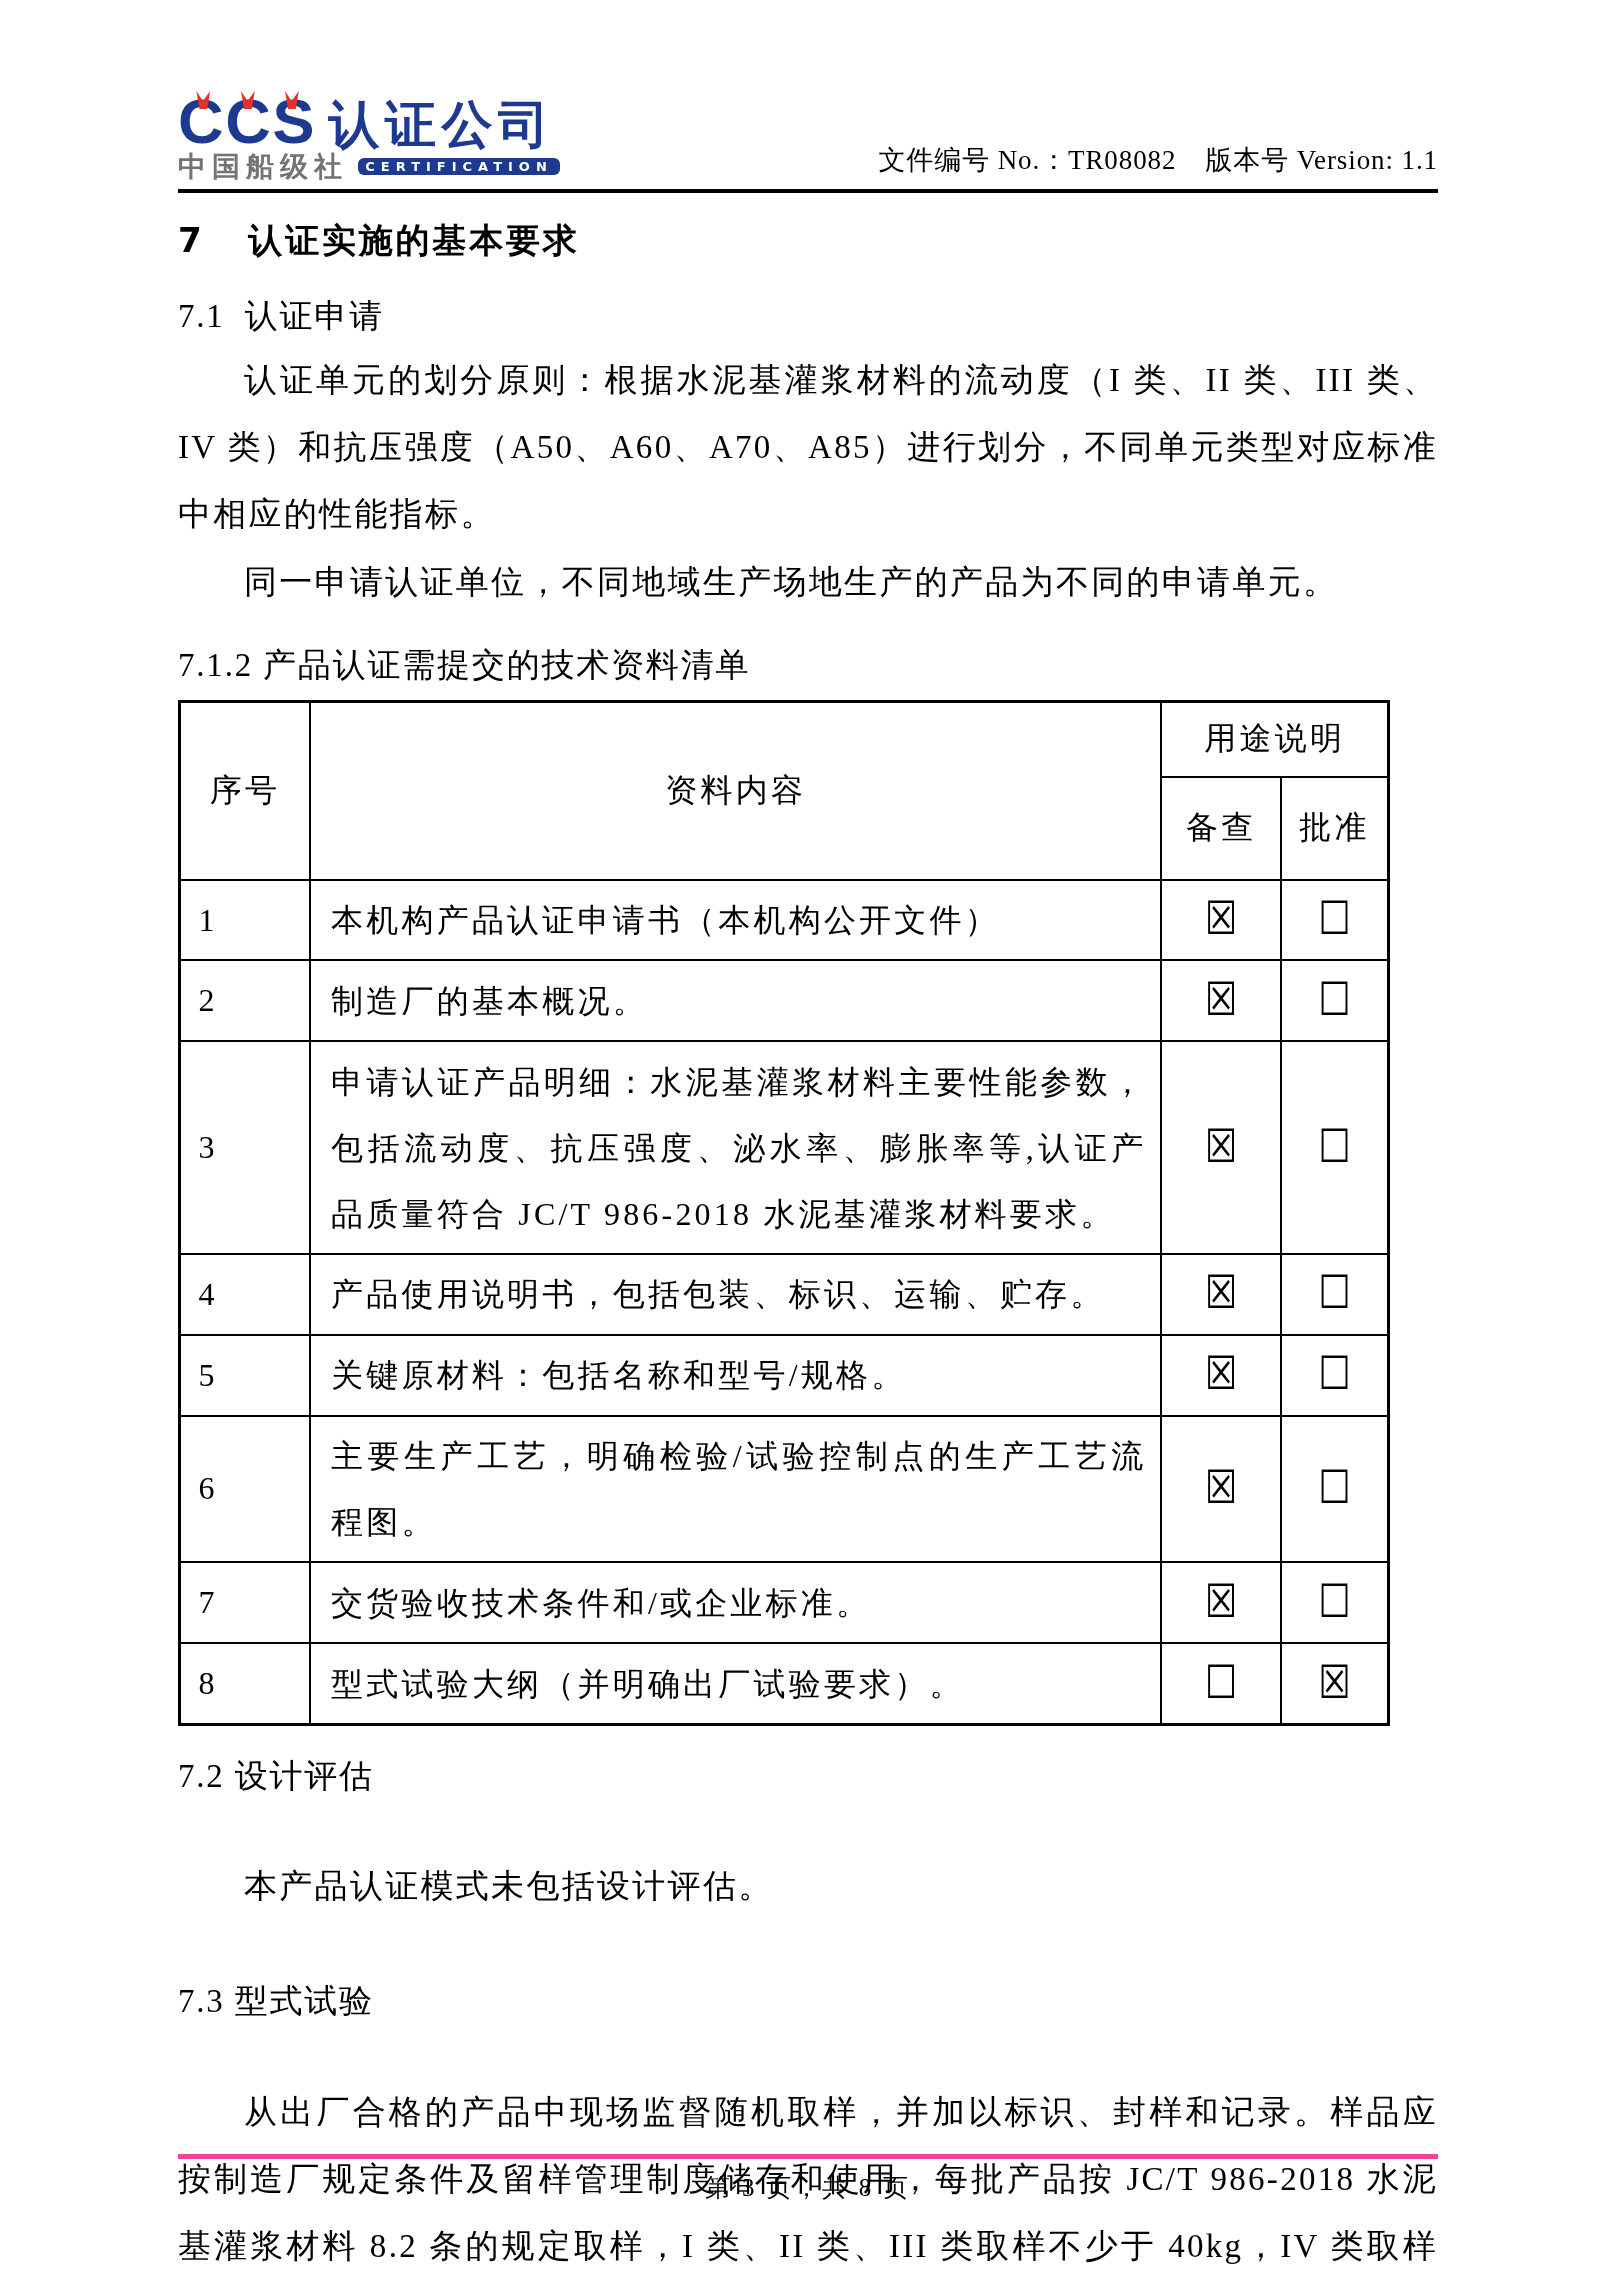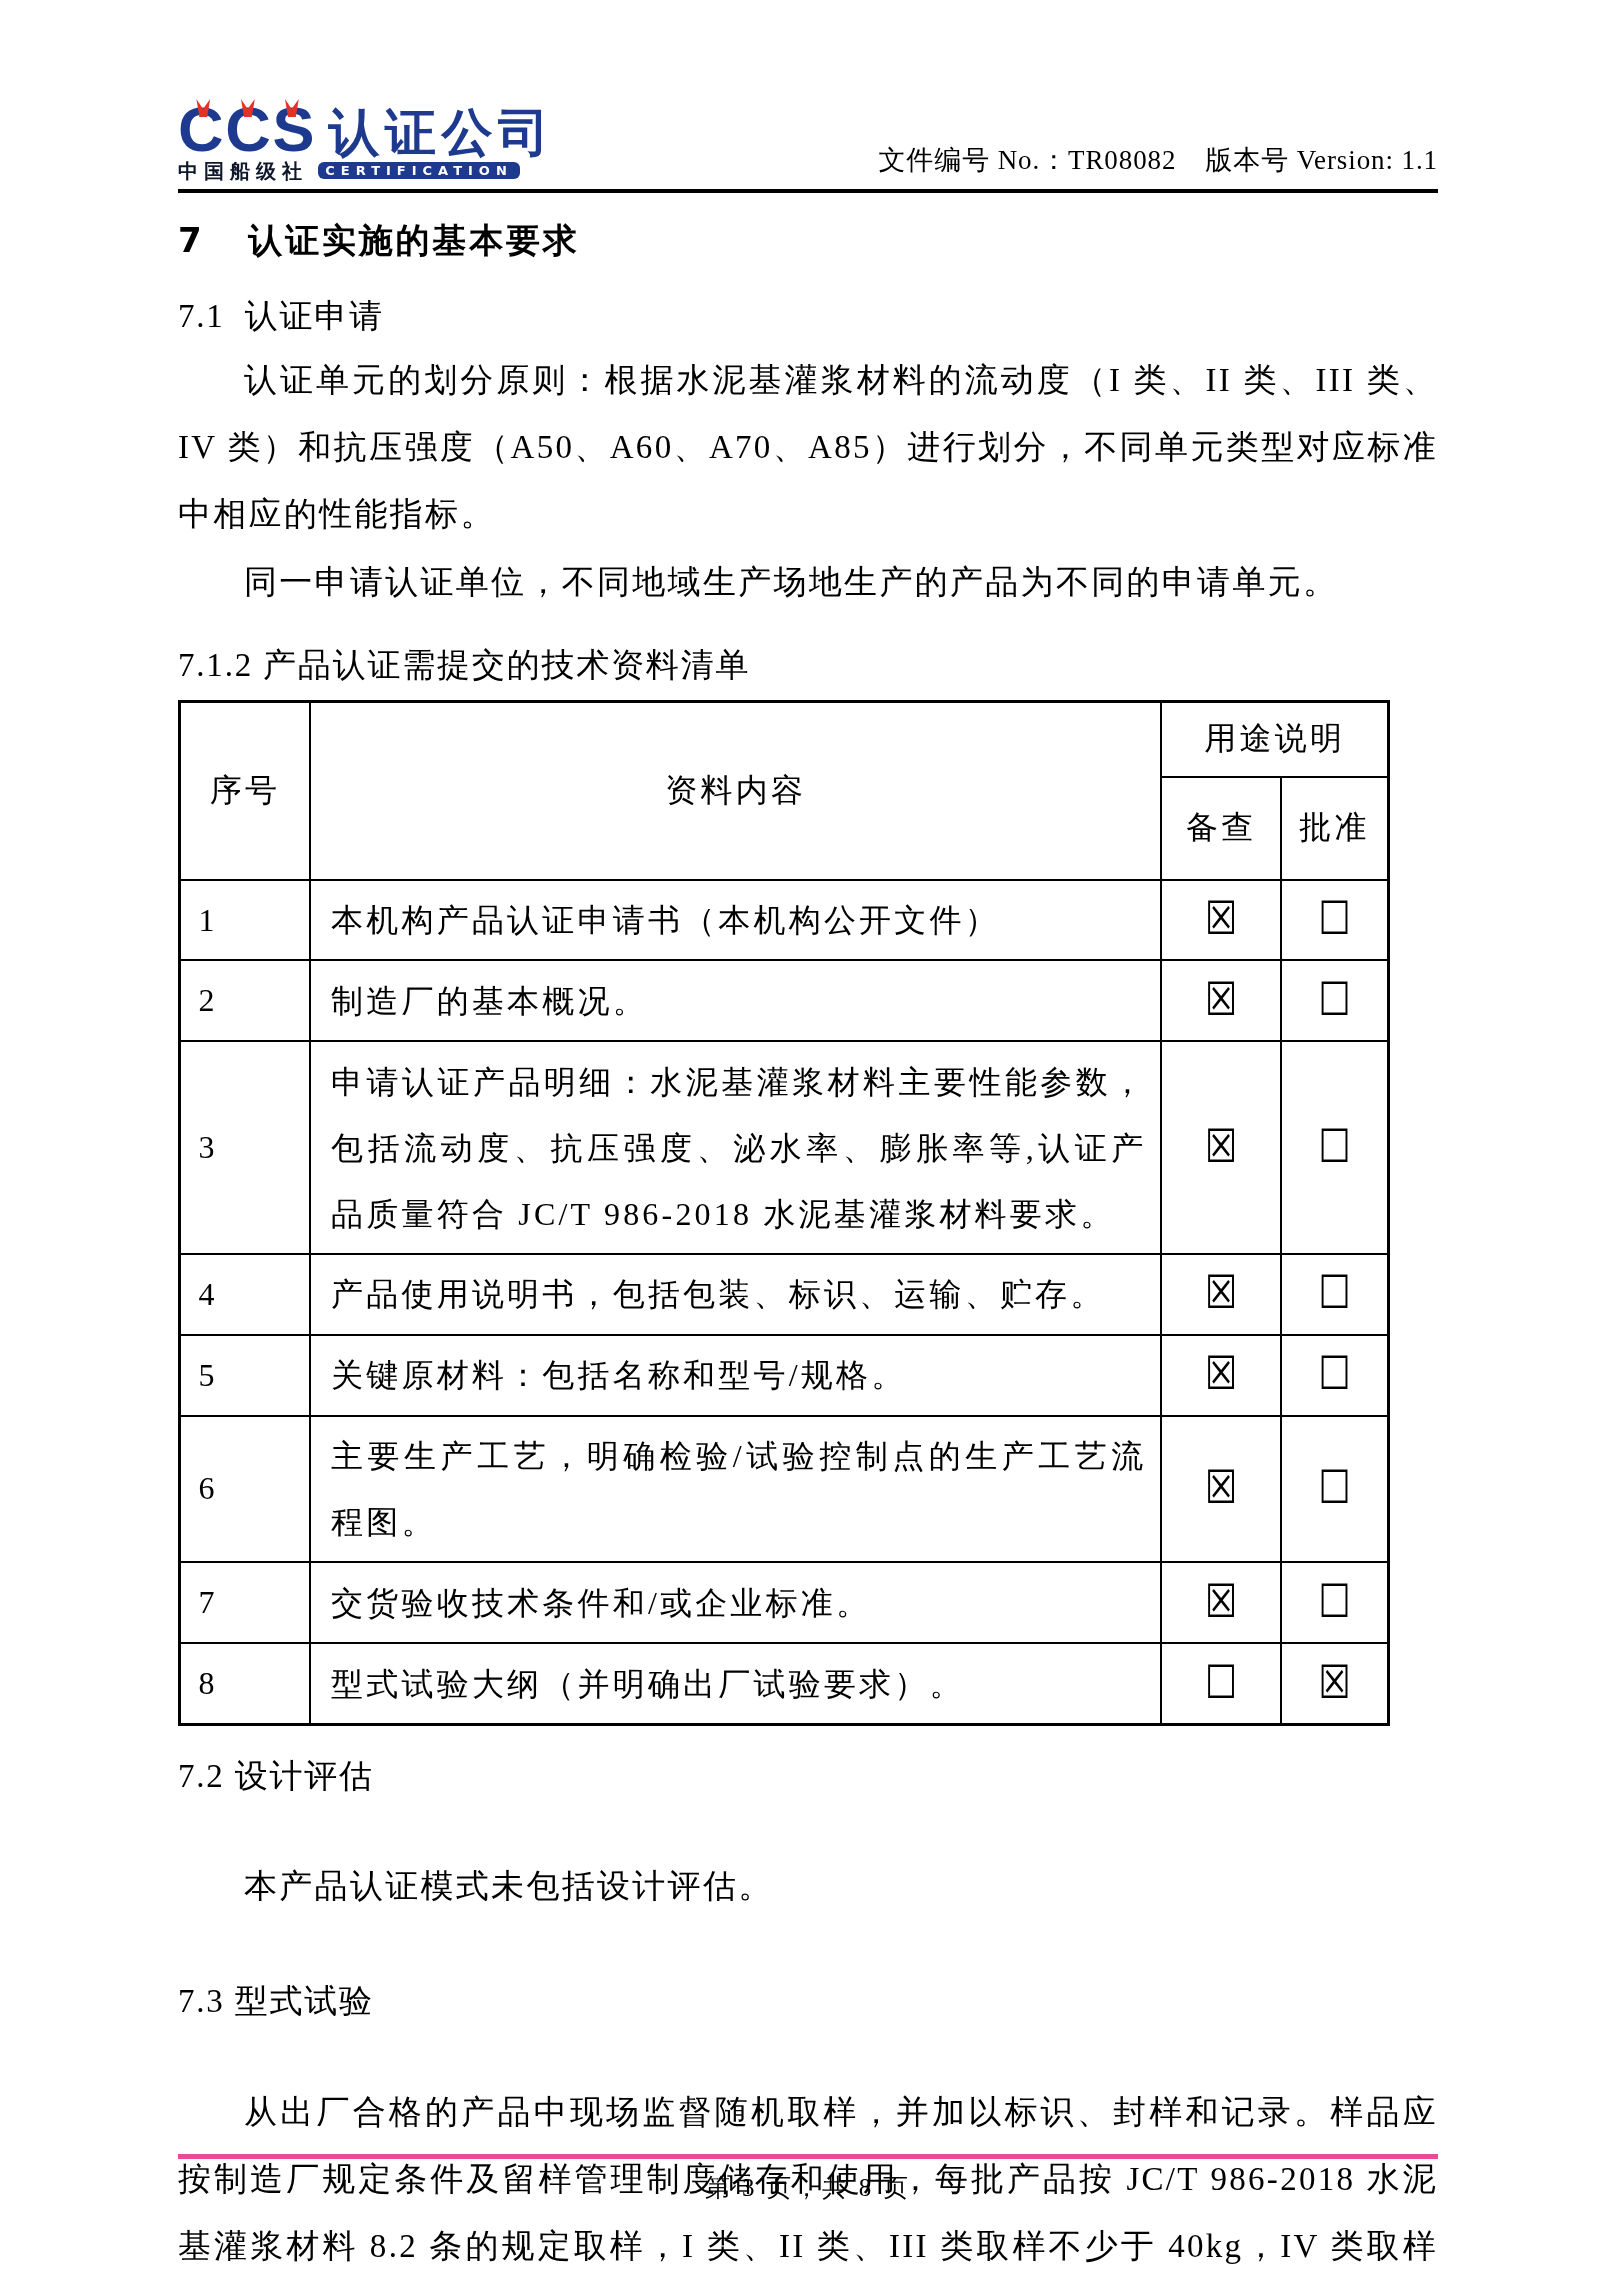--- a/index.html
+++ b/index.html
@@ -49,22 +49,22 @@
     font-size: 51px;
     color: #1e3a8f;
     letter-spacing: 5.5px;
     margin-left: 12px;
     line-height: 0.9;
   }
   .logo-row2 { display: flex; align-items: center; margin-top: 4.6px; }
   .logo-sub {
     font-family: "DejaVu Sans", sans-serif;
     font-weight: bold;
-    font-size: 20px;
-    color: #0f172a;
+    font-size: 28px;
+    color: #737373;
     letter-spacing: 6px;
   }
   .cert-bar {
     margin-left: 10px;
     background: #1e3a8f;
     color: #ffffff;
     font-family: "DejaVu Sans", sans-serif;
     font-weight: bold;
     font-size: 13px;
     letter-spacing: 6px;

